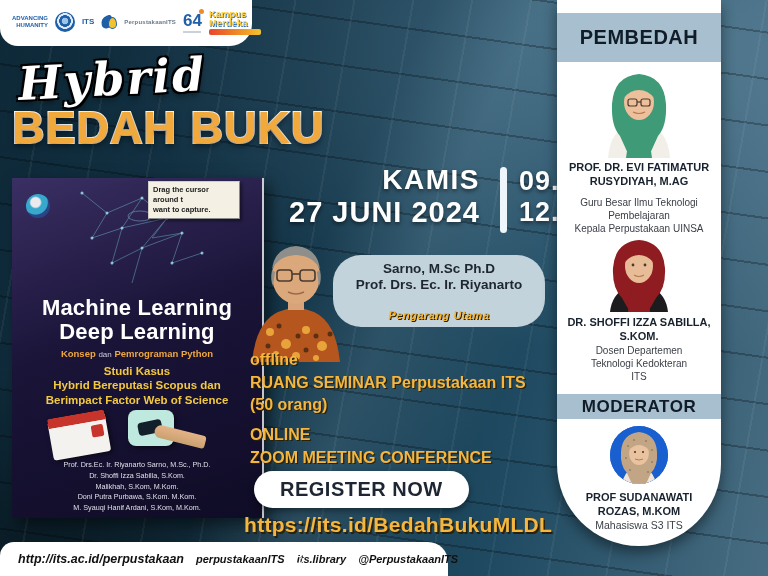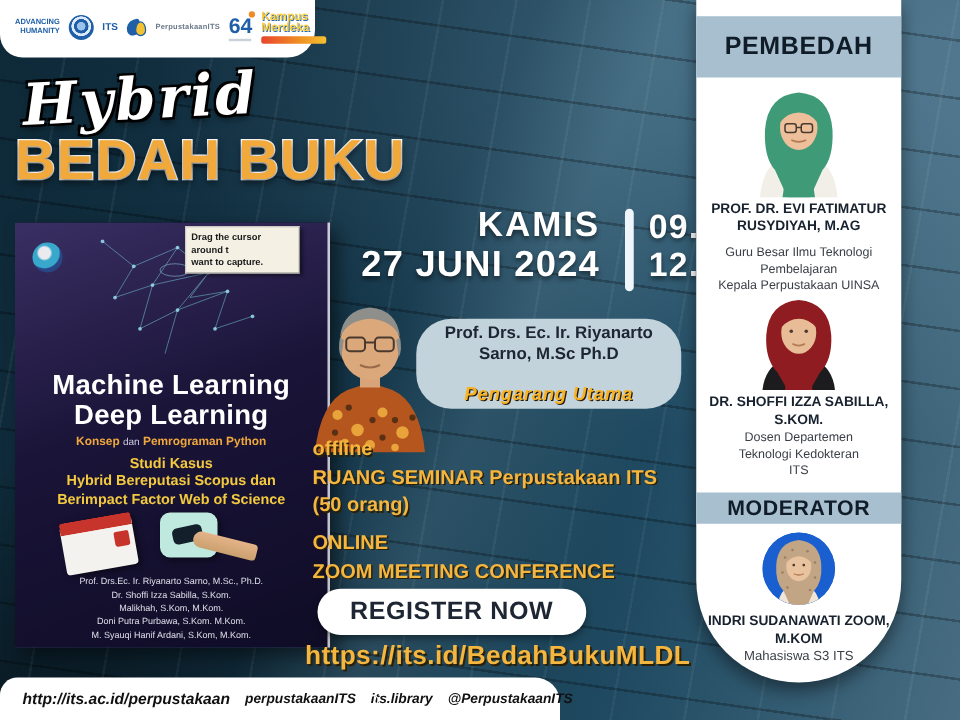--- a/index.html
+++ b/index.html
@@ -87,21 +87,21 @@
   .divider{position:absolute;left:500px;top:167px;width:7px;height:66px;background:#eef6fb;border-radius:4px;z-index:5;}
   .sched-right{position:absolute;left:519px;top:166px;z-index:5;color:#fff;font-weight:900;
     text-shadow:0 2px 4px rgba(0,0,0,.55);}
   .sched-right .t1{font-size:27px;letter-spacing:1px;}
   .sched-right .t2{font-size:27px;letter-spacing:1px;}
   
   .badge{position:absolute;left:333px;top:255px;width:212px;height:72px;background:#c2d3db;
     border-radius:28px;z-index:4;display:flex;flex-direction:column;justify-content:center;
     align-items:center;text-align:center;}
   .badge .nm{font-size:13.5px;font-weight:800;color:#1e2633;line-height:1.2;}
-  .badge .role{font-size:15px;font-weight:800;font-style:italic;color:#f9b321;
+  .badge .role{font-size:11px;font-weight:800;font-style:italic;color:#f9b321;
     text-shadow:1px 1px 0 #24190a;margin-top:16px;letter-spacing:.5px;}
   .speaker-photo{position:absolute;left:246px;top:236px;width:100px;height:126px;z-index:5;}
   
   .venue{position:absolute;left:250px;top:349px;z-index:5;font-weight:800;color:#f5b63f;
     font-size:16px;line-height:1.42;text-shadow:1.2px 1.2px 0 #2a2005;}
   .venue .gap{height:7px;}
   
   .register{position:absolute;left:254px;top:471px;z-index:5;background:#fff;border-radius:20px;
     padding:7px 26px;font-size:20px;font-weight:900;color:#1e2633;letter-spacing:.5px;
     box-shadow:0 3px 6px rgba(0,0,0,.4);cursor:pointer;}
@@ -227,22 +227,22 @@
     <div class="day">KAMIS</div>
     <div class="date">27 JUNI 2024</div>
   </div>
   <div class="divider"></div>
   <div class="sched-right">
     <div class="t1">09.30 -</div>
     <div class="t2">12.00 WIB</div>
   </div>
 
   <div class="badge">
+    <div class="nm">Sarno, M.Sc Ph.D</div>
     <div class="nm">Prof. Drs. Ec. Ir. Riyanarto</div>
-    <div class="nm">Sarno, M.Sc Ph.D</div>
     <div class="role">Pengarang Utama</div>
   </div>
   <div class="speaker-photo">
     <svg width="100" height="126" viewBox="0 0 100 126">
       <path d="M6 126 Q10 86 32 76 L50 70 L68 76 Q90 86 94 126 Z" fill="#b5561f"></path>
       <g fill="#e8a33b">
           <circle cx="24" cy="96" r="4"></circle>
           <circle cx="40" cy="108" r="5"></circle>
           <circle cx="60" cy="94" r="4"></circle>
           <circle cx="76" cy="110" r="5"></circle>
@@ -349,21 +349,21 @@
           </g>
         <ellipse cx="29" cy="27" rx="10" ry="12" fill="#e9c39f"></ellipse>
         <path d="M19 24 Q21 15 29 14 Q37 15 39 24 Q34 19 29 19 Q24 19 19 24Z" fill="#c2a584"></path>
         <g fill="#4a3a2e">
             <circle cx="25" cy="26" r="1.1"></circle>
             <circle cx="33" cy="26" r="1.1"></circle>
           </g>
         <path d="M25 33 Q29 35 33 33" fill="none" stroke="#b07a52" stroke-width="1"></path>
       </svg>
     </div>
-    <div class="p-name" style="top:490px;">INDRI SUDANAWATI ZOOM, M.KOM</div>
+    <div class="p-name" style="top:490px;">PROF SUDANAWATI ROZAS, M.KOM</div>
     <div class="p-desc" style="top:519px;font-size:10.5px;">Mahasiswa S3 ITS</div>
   </div>
 
   <div class="footer">
     <svg width="15" height="15" viewBox="0 0 16 16">
       <g fill="none" stroke="#111" stroke-width="1.1">
         <circle cx="8" cy="8" r="6.5"></circle>
         <ellipse cx="8" cy="8" rx="3" ry="6.5"></ellipse>
         <line x1="1.5" y1="8" x2="14.5" y2="8"></line>
         <path d="M2.5 4.5 Q8 7 13.5 4.5 M2.5 11.5 Q8 9 13.5 11.5"></path>

